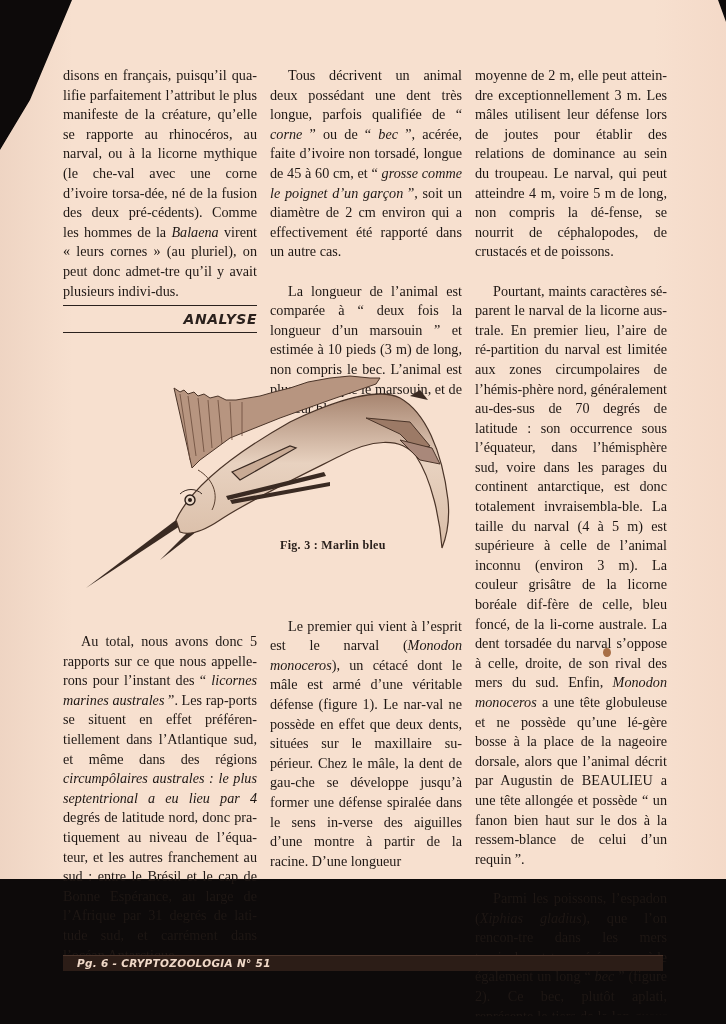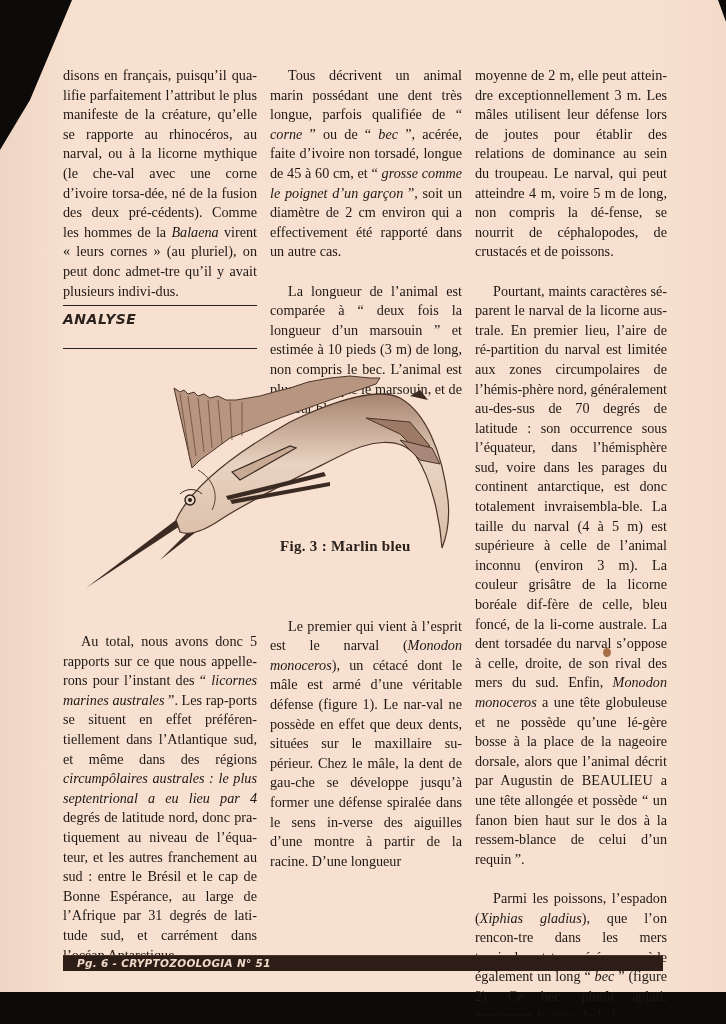--- a/index.html
+++ b/index.html
@@ -5,21 +5,21 @@
   html, body { margin: 0; padding: 0; }
   body {
     width: 726px; height: 1024px; overflow: hidden;
     background: #0d0a0a;
     position: relative;
     font-family: "Liberation Serif", "DejaVu Serif", serif;
     color: #1e1714;
   }
   .page {
     position: absolute;
-    left: 0; top: 0; width: 726px; height: 992px;
+    left: 0; top: 0; width: 726px; height: 879px;
     background: #f7e0cf;
     clip-path: polygon(72px 0, 718px 0, 726px 22px, 726px 1010px, 700px 1014px, 520px 1016px, 300px 1018px, 0 1016px, 0 150px, 30px 100px);
     background-image: linear-gradient(90deg, rgba(200,160,140,0.18) 0%, rgba(255,240,225,0) 10%, rgba(255,240,225,0) 90%, rgba(220,170,150,0.12) 100%);
   }
   .col {
     position: absolute;
     font-size: 14.2px;
     line-height: 19.6px;
     text-align: justify;
     hyphens: manual;
@@ -30,37 +30,37 @@
   .col-1 { left: 63px; width: 194px; }
   .col-2 { left: 270px; width: 192px; }
   .col-3 { left: 475px; width: 192px; }
   i { font-style: italic; }
 
   .section-head {
     position: absolute;
     left: 63px; top: 305px; width: 194px;
     border-top: 1.6px solid #2a211d;
     border-bottom: 1.6px solid #2a211d;
-    padding: 4px 0 20px;
-    text-align: left;
+    padding: 4px 0 4px;
+    text-align: right;
     font-family: "DejaVu Sans", sans-serif;
     font-weight: bold; font-style: italic;
     font-size: 14px; line-height: 18px;
     letter-spacing: 0.5px;
     color: #2b211d;
   }
   .section-head span { display: block; }
 
   .figure {
     position: absolute; left: 80px; top: 360px; width: 380px; height: 240px;
   }
   .figure svg { position: absolute; left: 0; top: 0; }
   .fig-caption {
     position: absolute; left: 280px; top: 538px;
-    font-size: 15px; font-weight: bold;
+    font-size: 12px; font-weight: bold;
     letter-spacing: 0.3px;
     color: #2a211d;
   }
 
   .footer-bar {
     position: absolute; left: 63px; top: 955px; width: 600px; height: 15px;
     background: #2c1d17;
     border-top: 1px solid #4a342a;
   }
   .footer-text {
@@ -87,21 +87,21 @@
 
   <div class="section-head">
     <span>ANALYSE</span>
   </div>
 
   <div class="col col-1" style="top:632px;">
     <p class="indent"><span>Au total, nous avons donc 5 rapports sur ce que nous appelle-rons pour l’instant des “ </span><i>licornes marines australes</i><span> ”. Les rap-ports se situent en effet préféren-tiellement dans l’Atlantique sud, et même dans des régions </span><i>circumpôlaires australes : le plus septentrional a eu lieu par 4</i><span> degrés de latitude nord, donc pra-tiquement au niveau de l’équa-teur, et les autres franchement au sud : entre le Brésil et le cap de Bonne Espérance, au large de l’Afrique par 31 degrés de lati-tude sud, et carrément dans l’océan Antarctique.</span></p>
   </div>
 
   <div class="col col-2" style="top:66px;">
-    <p class="indent"><span>Tous décrivent un animal marin possédant une dent très longue, parfois qualifiée de “ </span><i>corne</i><span> ” ou de “ </span><i>bec</i><span> ”, acérée, faite d’ivoire non torsadé, longue de 45 à 60 cm, et “ </span><i>grosse comme le poignet d’un garçon</i><span> ”, soit un diamètre de 2 cm environ qui a effectivement été rapporté dans un autre cas.</span></p>
+    <p class="indent"><span>Tous décrivent un animal deux possédant une dent très longue, parfois qualifiée de “ </span><i>corne</i><span> ” ou de “ </span><i>bec</i><span> ”, acérée, faite d’ivoire non torsadé, longue de 45 à 60 cm, et “ </span><i>grosse comme le poignet d’un garçon</i><span> ”, soit un diamètre de 2 cm environ qui a effectivement été rapporté dans un autre cas.</span></p>
     <p class="indent gap">La longueur de l’animal est comparée à “ deux fois la longueur d’un marsouin ” et estimée à 10 pieds (3 m) de long, non compris le bec. L’animal est plus élancé que le marsouin, et de couleur bleu</p>
   </div>
 
   <div class="col col-2" style="top:597px;">
     <p class="indent gap"><span>Le premier qui vient à l’esprit est le narval (</span><i>Monodon monoceros</i><span>), un cétacé dont le mâle est armé d’une véritable défense (figure 1). Le nar-val ne possède en effet que deux dents, situées sur le maxillaire su-périeur. Chez le mâle, la dent de gau-che se développe jusqu’à former une défense spiralée dans le sens in-verse des aiguilles d’une montre à partir de la racine. D’une longueur</span></p>
   </div>
 
   <div class="col col-3" style="top:66px;">
     <p>moyenne de 2 m, elle peut attein-dre exceptionnellement 3 m. Les mâles utilisent leur défense lors de joutes pour établir des relations de dominance au sein du troupeau. Le narval, qui peut atteindre 4 m, voire 5 m de long, non compris la dé-fense, se nourrit de céphalopodes, de crustacés et de poissons.</p>
     <p class="indent gap"><span>Pourtant, maints caractères sé-parent le narval de la licorne aus-trale. En premier lieu, l’aire de ré-partition du narval est limitée aux zones circumpolaires de l’hémis-phère nord, généralement au-des-sus de 70 degrés de latitude : son occurrence sous l’équateur, dans l’hémisphère sud, voire dans les parages du continent antarctique, est donc totalement invraisembla-ble. La taille du narval (4 à 5 m) est supérieure à celle de l’animal inconnu (environ 3 m). La couleur grisâtre de la licorne boréale dif-fère de celle, bleu foncé, de la li-corne australe. La dent torsadée du narval s’oppose à celle, droite, de son rival des mers du sud. Enfin, </span><i>Monodon monoceros</i><span> a une tête globuleuse et ne possède qu’une lé-gère bosse à la place de la nageoire dorsale, alors que l’animal décrit par Augustin de BEAULIEU a une tête allongée et possède “ un fanon bien haut sur le dos à la ressem-blance de celui d’un requin ”.</span></p>

